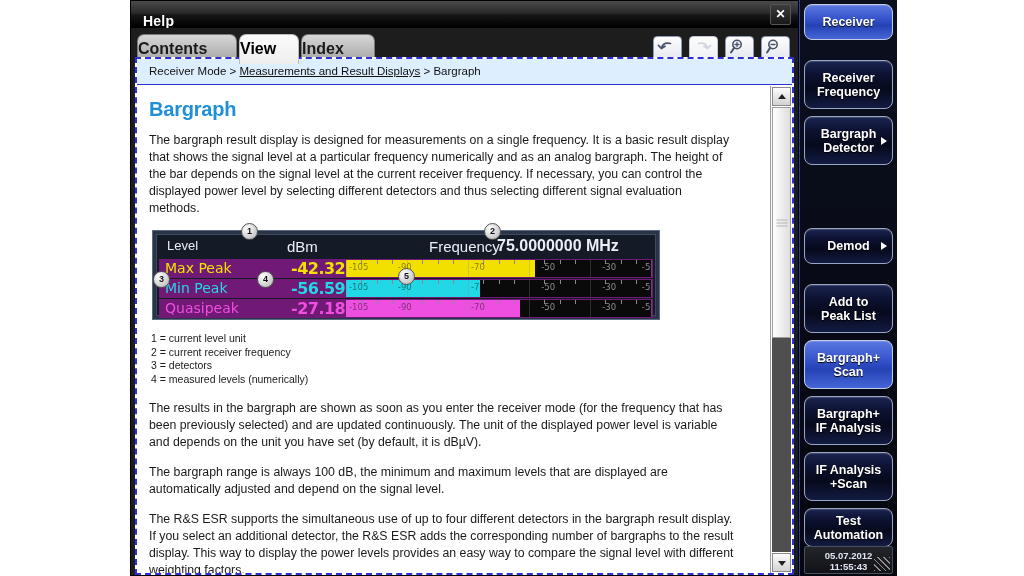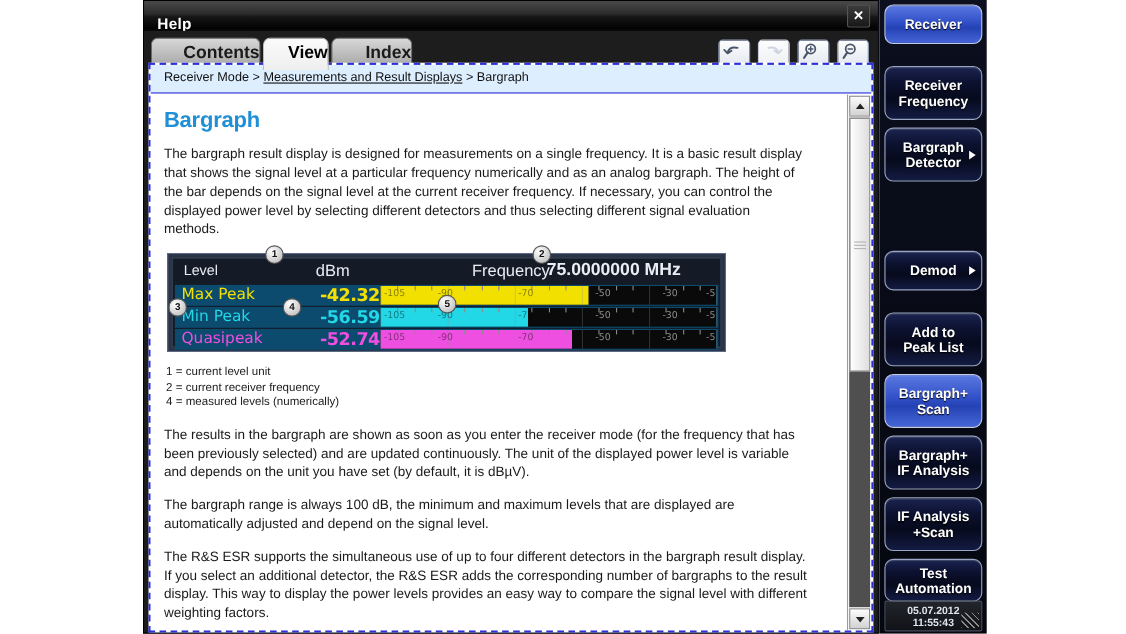--- a/index.html
+++ b/index.html
@@ -15,21 +15,21 @@
   .titlebar .title{position:absolute;left:12px;top:12px;color:#ffffff;font-size:14px;font-weight:bold;
     letter-spacing:.2px;text-shadow:0 1px 0 #000;}
   .close-btn{position:absolute;right:7px;top:3px;width:19px;height:19px;
     background:linear-gradient(to bottom,#3c3c3c,#181818);border:1px solid #555;border-radius:2px;
     color:#fff;font-size:12px;font-weight:bold;text-align:center;line-height:18px;cursor:pointer;}
 
   
   .tabstrip{position:relative;height:36px;background:#1d1d1d;}
   .tab{position:absolute;top:6px;height:30px;border:1px solid #7a7a7a;
     border-bottom:none;border-radius:7px 7px 0 0;box-sizing:border-box;
-    font-size:16px;font-weight:bold;color:#1a1a1a;text-align:right;line-height:28px;cursor:pointer;}
+    font-size:16px;font-weight:bold;color:#1a1a1a;text-align:left;line-height:28px;cursor:pointer;}
   .tab.inactive{background:linear-gradient(to bottom,#d8d8d8,#9f9f9f);}
   .tab.active{background:linear-gradient(to bottom,#fbfbfb,#eeeeee);color:#000;border-color:#bdbdbd;z-index:3;}
   #tab0{left:6px;width:100px;}
   #tab1{left:108px;width:60px;}
   #tab2{left:170px;width:74px;}
 
   
   .doc-frame{position:absolute;left:4px;top:56px;right:4px;bottom:0px;
     border:2px dashed #2f2fd6;background:#ffffff;box-sizing:border-box;}
   .breadcrumb{height:26px;background:#ddeeff;border-bottom:1px solid #2f2fd6;
@@ -48,21 +48,21 @@
   .figure{position:relative;width:508px;height:90px;margin:3px 0 12px 3px;
     background:#2b3446;border:1px solid #586a85;box-sizing:border-box;padding:3px;}
   .fig-inner{position:relative;width:100%;height:100%;background:#141b26;border:1px solid #3c4a5e;
     box-sizing:border-box;}
   .fig-head{position:relative;height:24px;color:#e9eef5;}
   .fig-head .lv{position:absolute;left:10px;top:3px;font-size:13px;}
   .fig-head .un{position:absolute;left:130px;top:3px;font-size:15px;}
   .fig-head .fl{position:absolute;left:272px;top:3px;font-size:15px;}
   .fig-head .fv{position:absolute;left:340px;top:2px;font-size:16px;font-weight:bold;}
 
-  .bar-row{position:relative;height:19px;margin:0 2px 1px 2px;background:#0c4a6e;}
+  .bar-row{position:relative;height:19px;margin:0 2px 1px 2px;background:#701a75;}
   .bar-label{position:absolute;left:6px;top:1px;font-size:14px;font-family:"DejaVu Sans",sans-serif;}
   .bar-value{position:absolute;left:132px;top:0px;font-size:16px;font-weight:bold;
     font-family:"DejaVu Sans",sans-serif;letter-spacing:-.5px;}
   .bar-track{position:absolute;left:187px;right:2px;top:1px;height:17px;background:#0a0a0a;}
   .bar-fill{position:absolute;left:0;top:0;height:100%;}
   .bar-ticks{position:absolute;left:0;top:0;right:0;height:100%;}
   .bar-ticks i{position:absolute;top:0;width:1px;height:4px;background:#8a8a8a;}
   .bar-ticks i.b{height:100%;width:1px;background:rgba(140,140,140,.28);}
   .scale-num{position:absolute;top:2px;font-size:8.5px;color:#8d8d8d;font-family:"DejaVu Sans",sans-serif;}
 
@@ -243,21 +243,21 @@
                     <span class="scale-num" style="left: 1%; color: rgba(0, 0, 0, 0.45);">-105</span>
                     <span class="scale-num" style="left: 17%; color: rgba(0, 0, 0, 0.45);">-90</span>
                     <span class="scale-num" style="left: 41%; color: rgba(0, 0, 0, 0.45);">-70</span>
                     <span class="scale-num" style="left: 64%;">-50</span>
                     <span class="scale-num" style="left: 84%;">-30</span>
                     <span class="scale-num" style="left: 97%;">-5</span>
                   </div>
                 </div>
                 <div class="bar-row">
                   <span class="bar-label" style="color: rgb(239, 79, 224);">Quasipeak</span>
-                  <span class="bar-value" style="color: rgb(239, 79, 224);">-52.74</span>
+                  <span class="bar-value" style="color: rgb(239, 79, 224);">-27.18</span>
                   <div class="bar-track">
                     <div class="bar-fill" style="width: 57%; background: rgb(239, 79, 224);"></div>
                     <div class="bar-ticks">
                       <i class="b" style="left: 0%;"></i>
                       <i style="left: 5%;"></i>
                       <i style="left: 10%;"></i>
                       <i style="left: 15%;"></i>
                       <i class="b" style="left: 20%;"></i>
                       <i style="left: 25%;"></i>
                       <i style="left: 30%;"></i>
@@ -290,20 +290,21 @@
             <div class="callout" style="left:327px;top:-12px;">2</div>
             <div class="callout" style="left:-4px;top:36px;">3</div>
             <div class="callout" style="left:100px;top:36px;">4</div>
             <div class="callout" style="left:241px;top:33px;">5</div>
           </div>
         </div>
 
         <div class="legend" id="legend-list">
             <div>1 = current level unit</div>
             <div>2 = current receiver frequency</div>
+            <div>3 = detectors</div>
             <div>4 = measured levels (numerically)</div>
           </div>
 
         <p class="para">The results in the bargraph are shown as soon as you enter the receiver mode (for the frequency that has been previously selected) and are updated continuously. The unit of the displayed power level is variable and depends on the unit you have set (by default, it is dBµV).</p>
         <p class="para">The bargraph range is always 100 dB, the minimum and maximum levels that are displayed are automatically adjusted and depend on the signal level.</p>
         <p class="para">The R&amp;S ESR supports the simultaneous use of up to four different detectors in the bargraph result display. If you select an additional detector, the R&amp;S ESR adds the corresponding number of bargraphs to the result display. This way to display the power levels provides an easy way to compare the signal level with different weighting factors.</p>
       </div>
 
       <div class="vscroll">
         <div class="sc-btn up">

